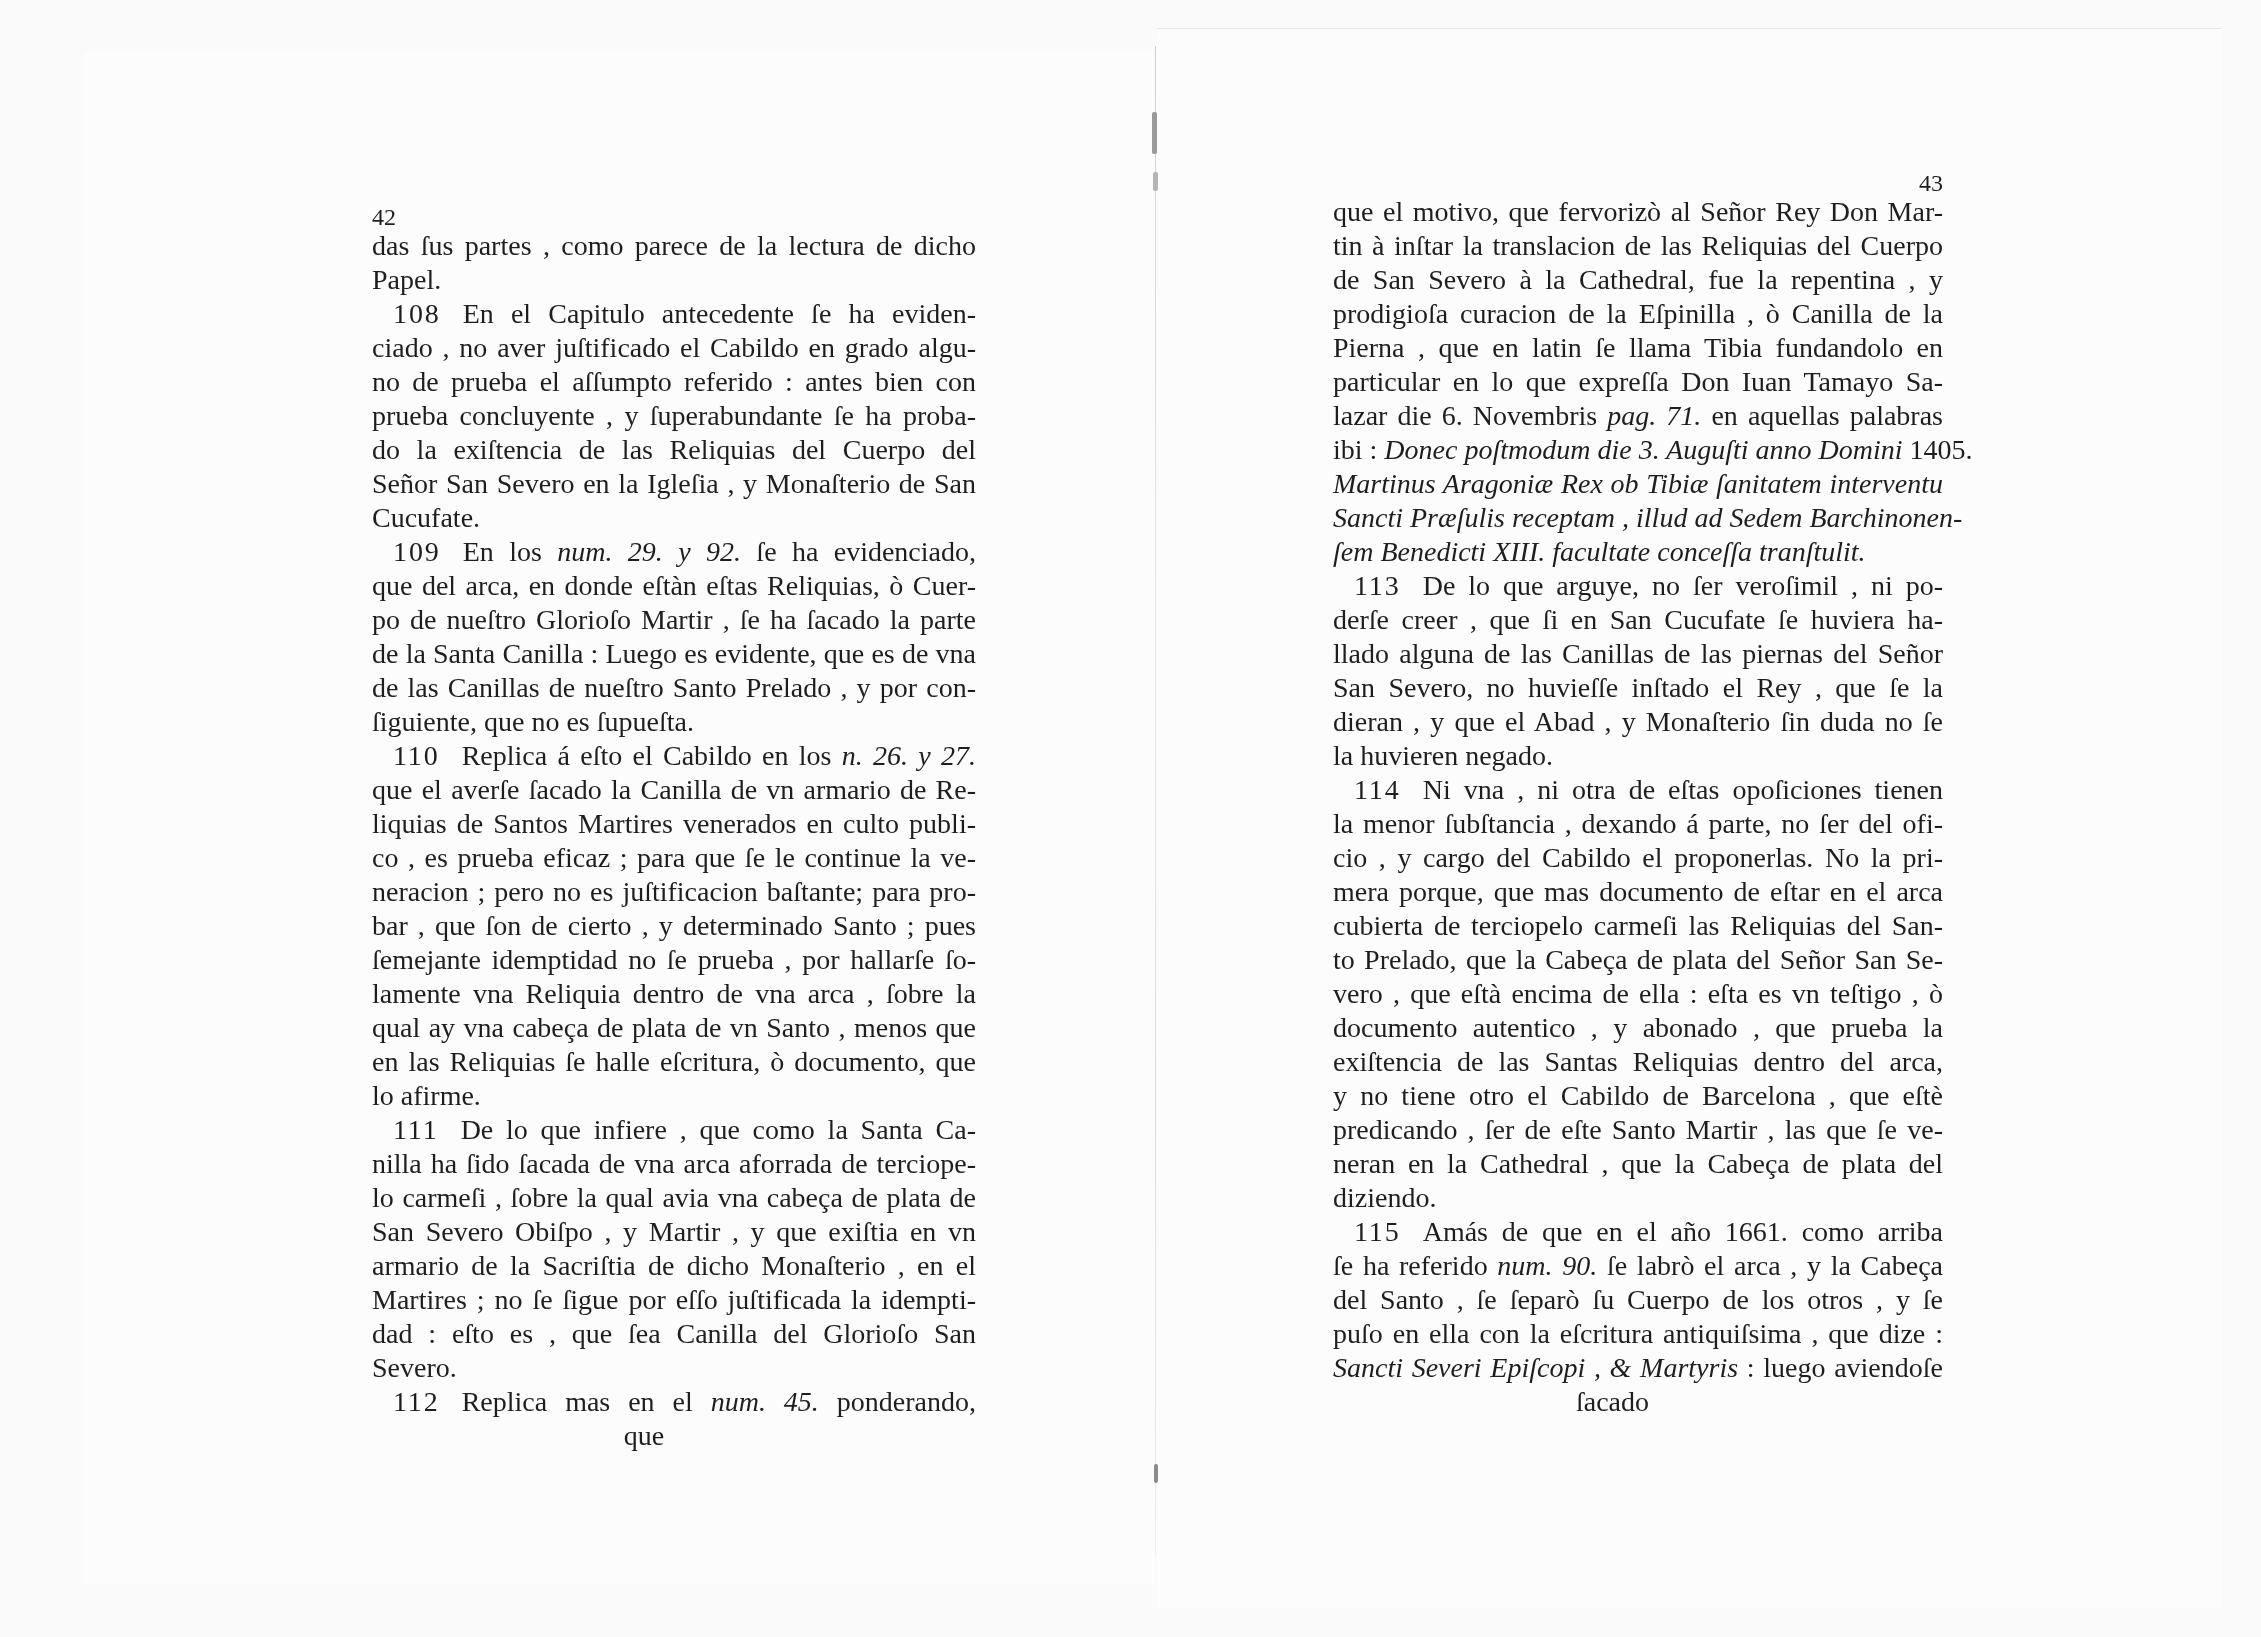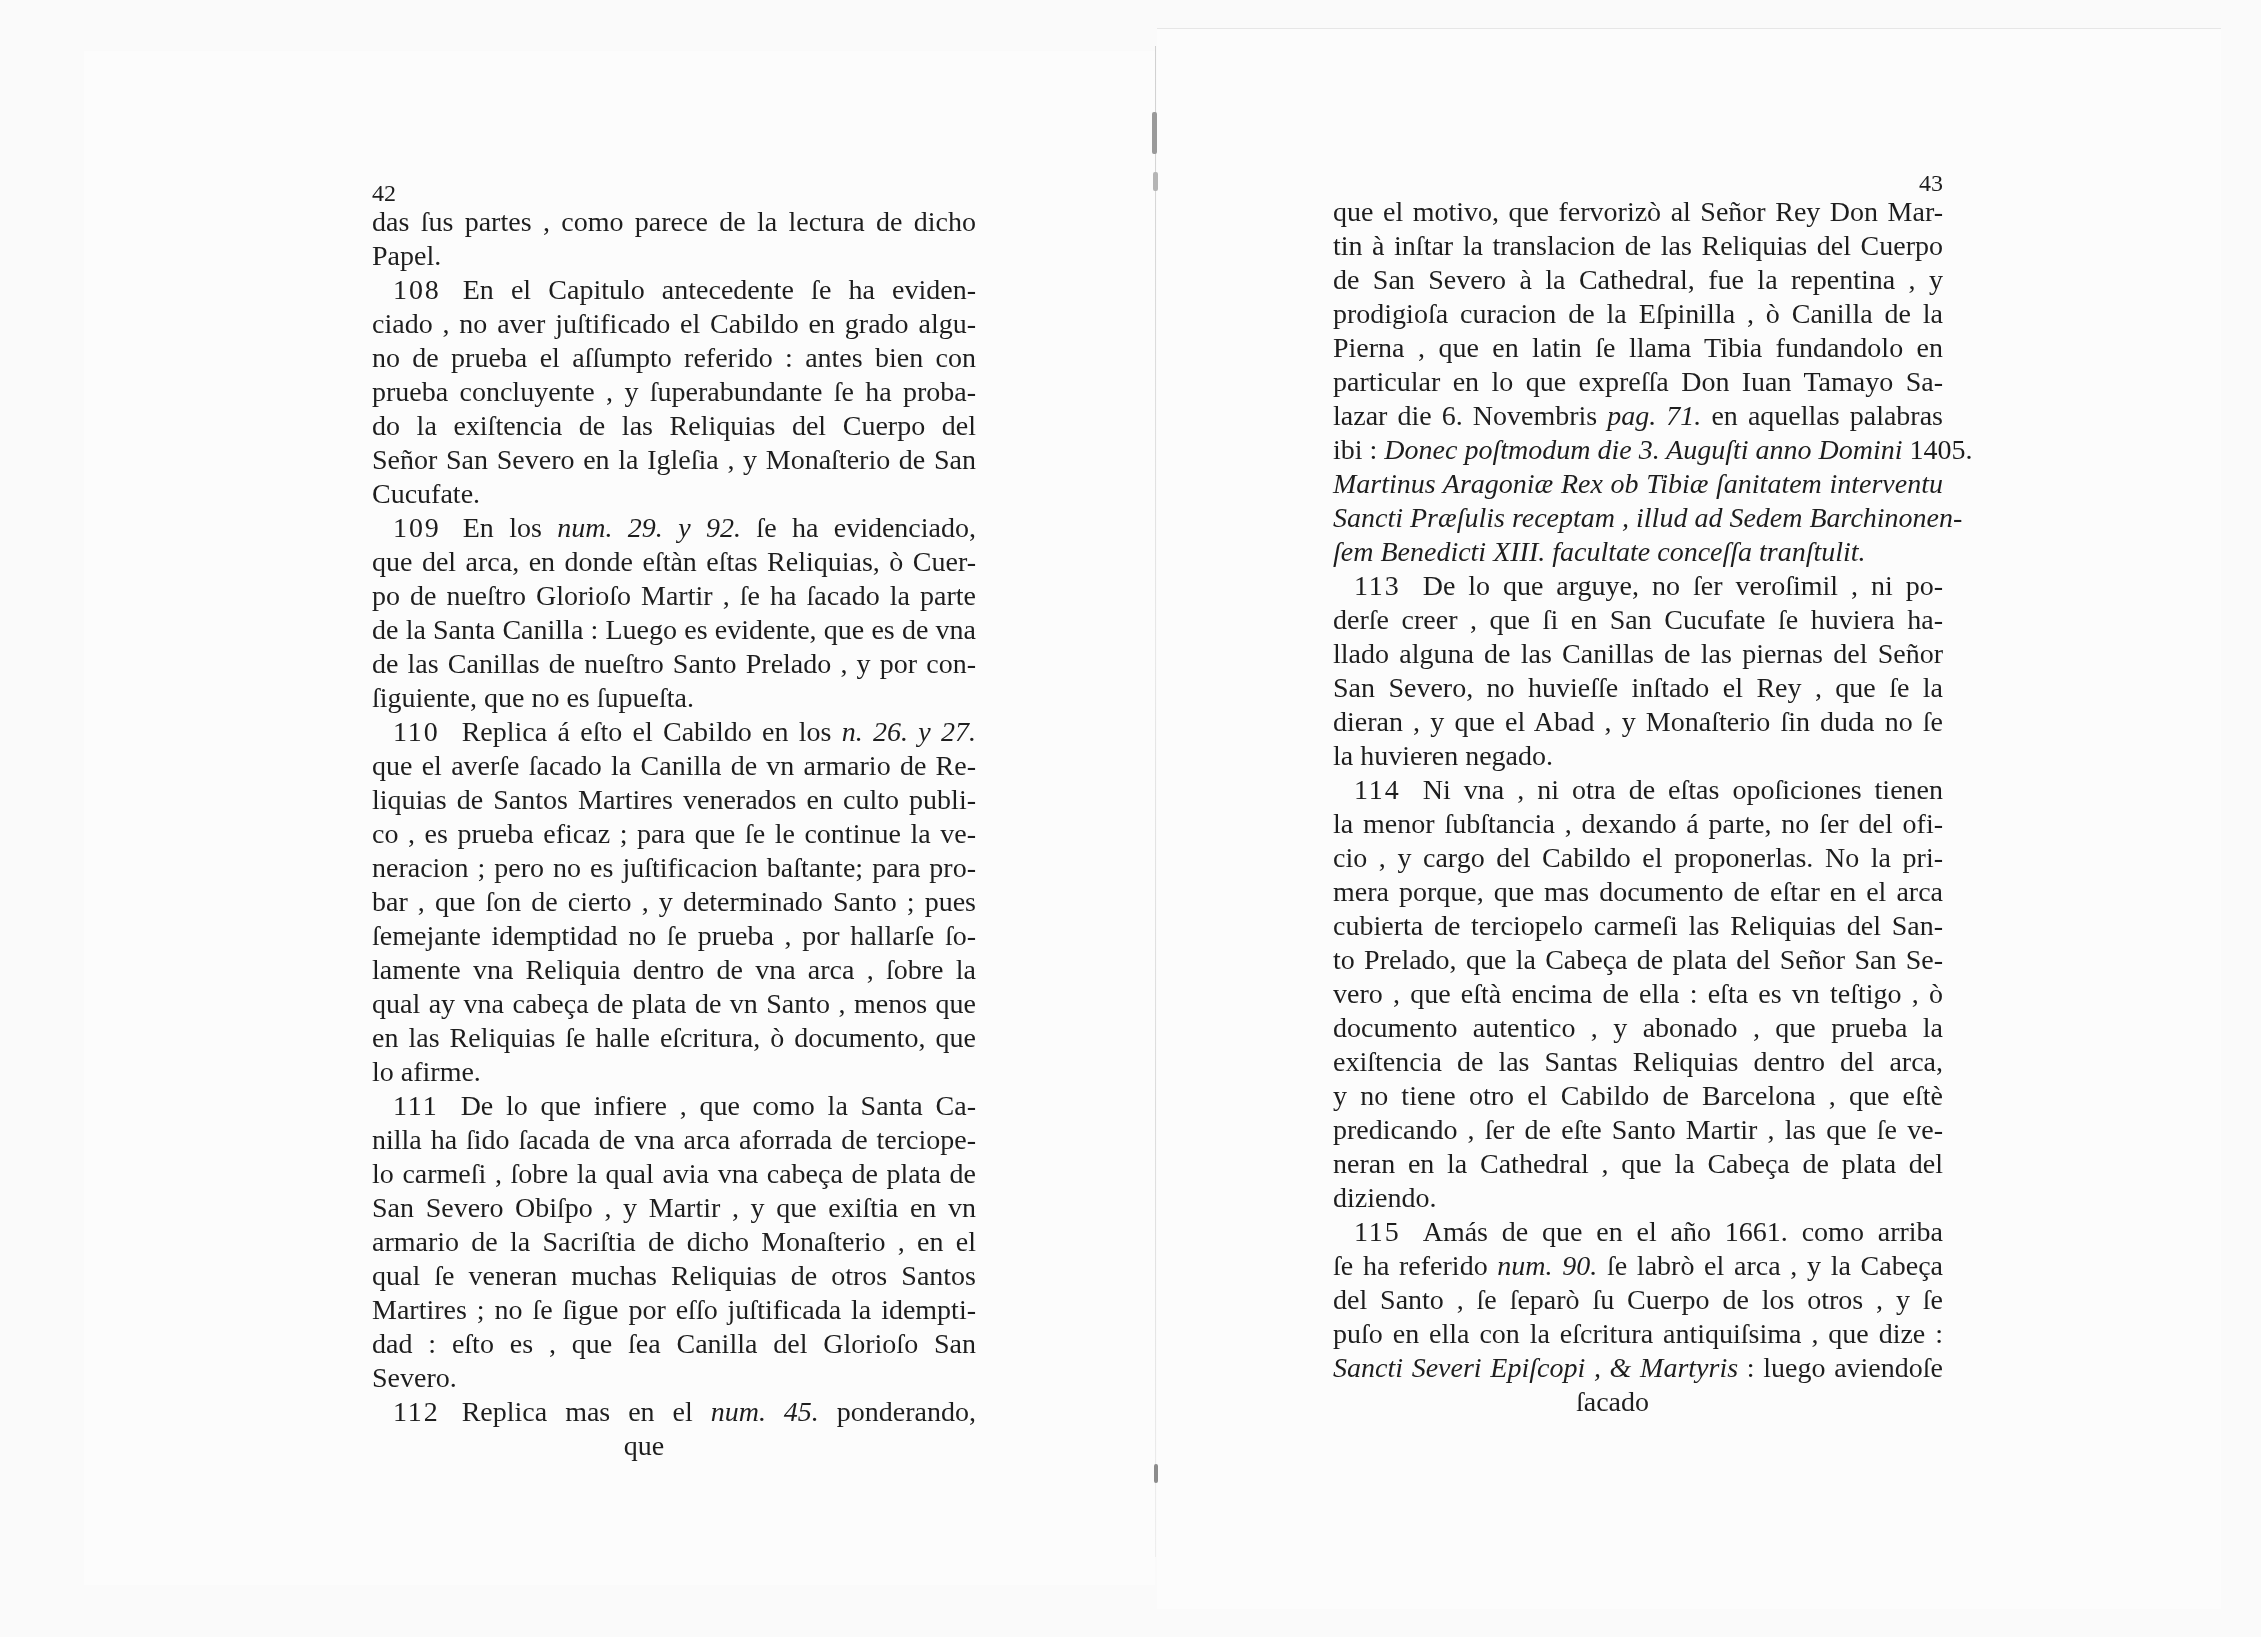--- a/index.html
+++ b/index.html
@@ -30,21 +30,21 @@
   .text-block {
     position:absolute;
     font-size:28px; line-height:34px;
     text-align:justify;
   }
   .left-block { left:372px; top:182px; width:604px; }
   .right-block { left:1333px; top:172px; width:610px; }
   .line { display:block; white-space:nowrap; text-align-last:justify; height:34px; }
   .line.last { text-align-last:left; }
   .folio { font-size:24px; height:23px; line-height:23px; display:block; }
-  .folio-left { text-align:left; }
+  .folio-left { text-align:left;margin-top:24px; }
   .folio-right { text-align:right; }
   .num { display:inline-block; min-width:0; margin-left:21px; margin-right:22px; letter-spacing:1.9px; }
   i { font-style:italic; }
   .catch { display:block; text-align:center; height:34px; }
   .catch-left { padding-right:60px; }
   .catch-right { padding-right:51px; }
 </style>
 </head>
 <body>
 
@@ -83,21 +83,20 @@
         <span class="line"><span>ſemejante idemptidad no ſe prueba , por hallarſe ſo-</span></span>
         <span class="line"><span>lamente vna Reliquia dentro de vna arca , ſobre la</span></span>
         <span class="line"><span>qual ay vna cabeça de plata de vn Santo , menos que</span></span>
         <span class="line"><span>en las Reliquias ſe halle eſcritura, ò documento, que</span></span>
         <span class="line last"><span>lo afirme.</span></span>
         <span class="line"><span class="num">111</span><span>De lo que infiere , que como la Santa Ca-</span></span>
         <span class="line"><span>nilla ha ſido ſacada de vna arca aforrada de terciope-</span></span>
         <span class="line"><span>lo carmeſi , ſobre la qual avia vna cabeça de plata de</span></span>
         <span class="line"><span>San Severo Obiſpo , y Martir , y que exiſtia en vn</span></span>
         <span class="line"><span>armario de la Sacriſtia de dicho Monaſterio , en el</span></span>
-        <span class="line"><span>qual ſe veneran muchas Reliquias de otros Santos</span></span>
         <span class="line"><span>Martires ; no ſe ſigue por eſſo juſtificada la idempti-</span></span>
         <span class="line"><span>dad : eſto es , que ſea Canilla del Glorioſo San</span></span>
         <span class="line last"><span>Severo.</span></span>
         <span class="line"><span class="num">112</span><span>Replica mas en el </span><i>num. 45. </i><span>ponderando,</span></span>
       </div>
     <span class="catch catch-left">que</span>
   </div>
 
   <div class="text-block right-block">
     <span class="folio folio-right">43</span>

